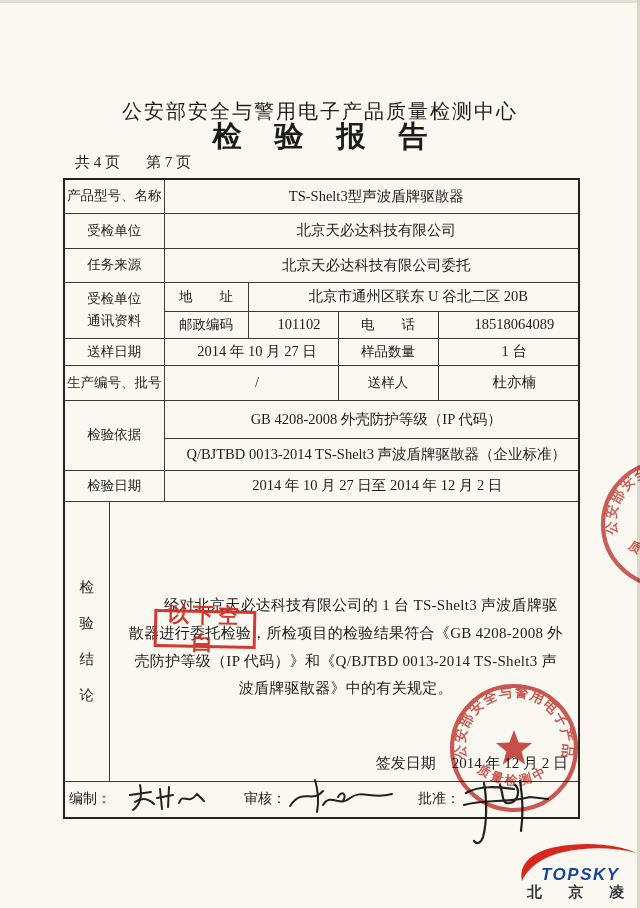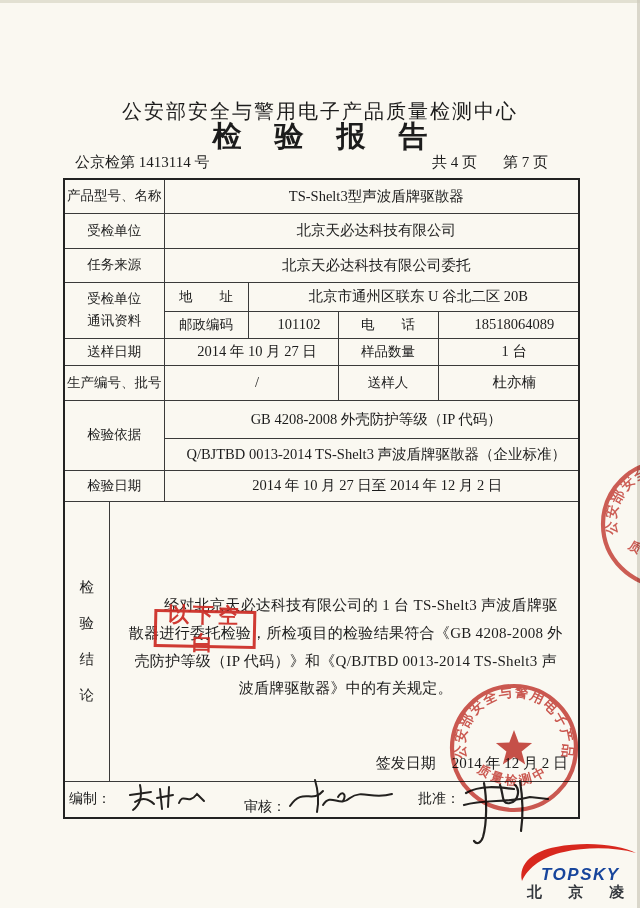--- a/index.html
+++ b/index.html
@@ -71,21 +71,21 @@
     font-size:15px; display:flex; gap:16px; white-space:nowrap;
   }
 
   
   td.sig-row { height:37px; }
   .sig-flex { display:flex; width:100%; height:100%; align-items:center; }
   .sig-group { flex:1 1 33.3%; display:flex; align-items:center; font-size:14px; white-space:nowrap; }
   .sig-group .svg-wrap { position:relative; }
   .sig-group svg { overflow:visible; display:block; }
   .g1 { padding-left:4px;gap:13px; }
-  .g2 { padding-left:8px;align-items:flex-end; }
+  .g2 { padding-left:8px; }
   .g3 { padding-left:11px; }
 
   
   .seal { position:absolute; z-index:10; pointer-events:none; mix-blend-mode:multiply; }
   .seal-main { left:444px; top:678px; opacity:.88; }
   .seal-edge { left:595px; top:454px; opacity:.85; }
 
   
   .logo { position:absolute; left:508px; top:841px; width:132px; height:64px; z-index:6; }
   .logo .swoosh { position:absolute; left:0; top:0; }
@@ -102,21 +102,20 @@
 </style>
 </head>
 <body>
 
 <div class="scan-edge-top"></div>
 <div class="scan-edge-right"></div>
 
 <div class="org-title">公安部安全与警用电子产品质量检测中心</div>
 <div class="report-title">检验报告</div>
 <div class="meta-row">
-  <span>公京检第 1413114 号</span>
   <span class="meta-right">
     <span>共 4 页</span>
     <span>第 7 页</span>
   </span>
 </div>
 
 <table class="report">
   <colgroup>
     <col style="width:45px">
       <col style="width:55px">

